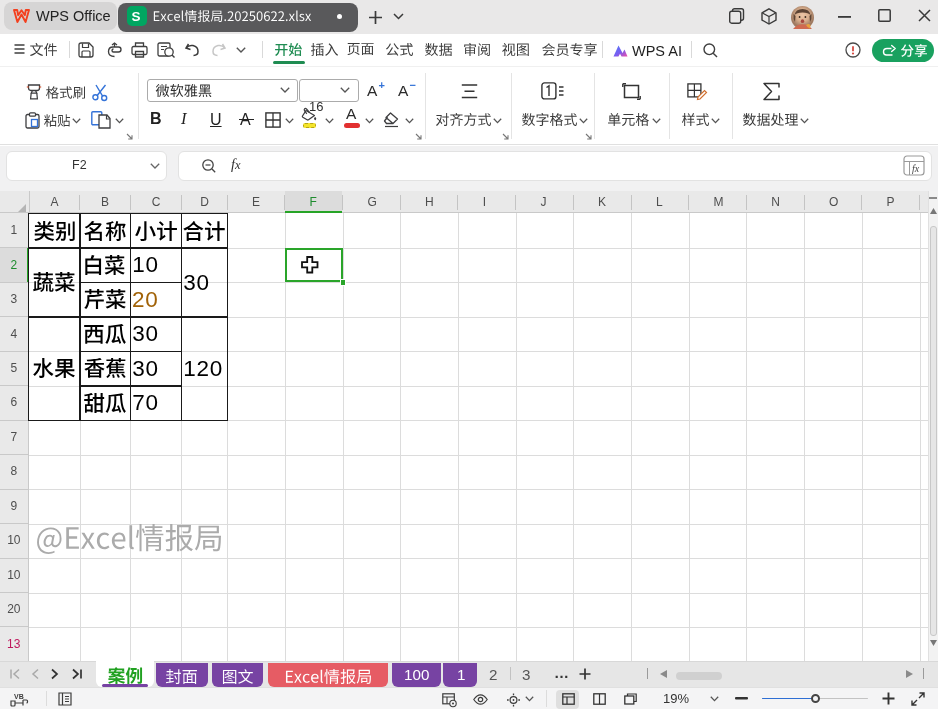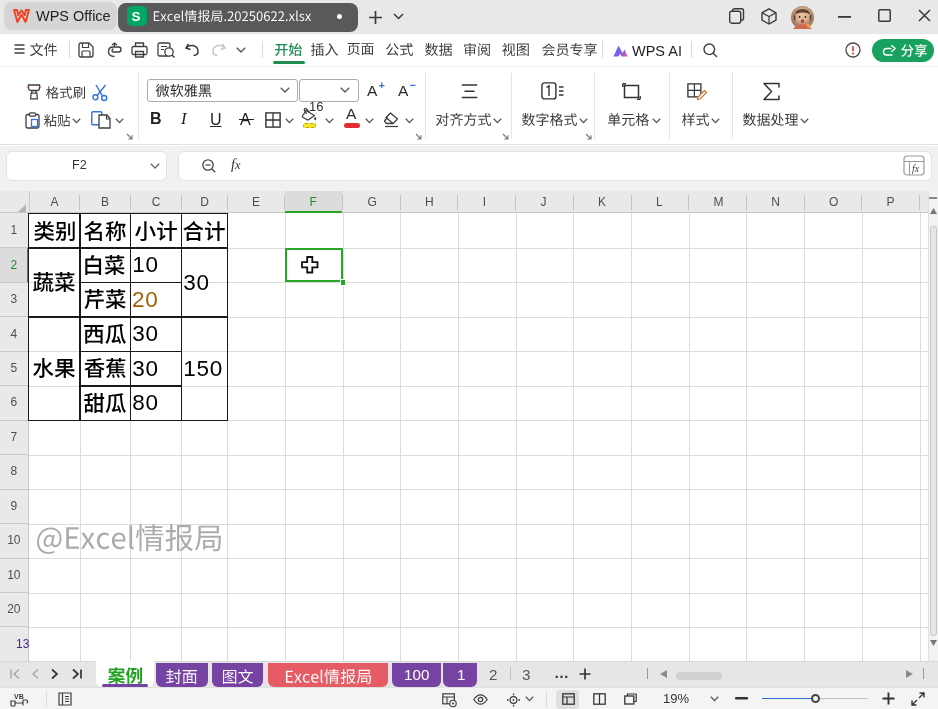--- a/index.html
+++ b/index.html
@@ -409,21 +409,21 @@
 <div class="abs" style="left:10.6px;top:465.4px;font:400 12px 'Liberation Sans',sans-serif;color:#4e4e4e;white-space:nowrap;line-height:1">8</div>
 <div class="abs" style="left:0.0px;top:488.6px;width:28.5px;height:1.0px;background:#c9c9c9"></div>
 <div class="abs" style="left:10.6px;top:499.8px;font:400 12px 'Liberation Sans',sans-serif;color:#4e4e4e;white-space:nowrap;line-height:1">9</div>
 <div class="abs" style="left:0.0px;top:523.0px;width:28.5px;height:1.0px;background:#c9c9c9"></div>
 <div class="abs" style="left:7.2px;top:534.3px;font:400 12px 'Liberation Sans',sans-serif;color:#4e4e4e;white-space:nowrap;line-height:1">10</div>
 <div class="abs" style="left:0.0px;top:557.5px;width:28.5px;height:1.0px;background:#c9c9c9"></div>
 <div class="abs" style="left:7.2px;top:568.7px;font:400 12px 'Liberation Sans',sans-serif;color:#4e4e4e;white-space:nowrap;line-height:1">10</div>
 <div class="abs" style="left:0.0px;top:592.0px;width:28.5px;height:1.0px;background:#c9c9c9"></div>
 <div class="abs" style="left:7.2px;top:603.2px;font:400 12px 'Liberation Sans',sans-serif;color:#4e4e4e;white-space:nowrap;line-height:1">20</div>
 <div class="abs" style="left:0.0px;top:626.4px;width:28.5px;height:1.0px;background:#c9c9c9"></div>
-<div class="abs" style="left:16px;top:637.6px;font:400 12px 'Liberation Sans',sans-serif;color:#4c1d95;white-space:nowrap;line-height:1">13</div>
+<div class="abs" style="left:7px;top:637.6px;font:400 12px 'Liberation Sans',sans-serif;color:#be185d;white-space:nowrap;line-height:1">13</div>
 <div class="abs" style="left:0.0px;top:660.9px;width:28.5px;height:1.0px;background:#c9c9c9"></div>
 <div class="abs" style="left:28.2px;top:212.6px;width:199.8px;height:208.4px;border:1.8px solid #1a1a1a"></div>
 <div class="abs" style="left:79.2px;top:213.4px;width:1.5px;height:206.8px;background:#1a1a1a"></div>
 <div class="abs" style="left:129.6px;top:213.4px;width:1.5px;height:206.8px;background:#1a1a1a"></div>
 <div class="abs" style="left:180.5px;top:213.4px;width:1.5px;height:206.8px;background:#1a1a1a"></div>
 <div class="abs" style="left:29.0px;top:247.2px;width:198.2px;height:1.5px;background:#1a1a1a"></div>
 <div class="abs" style="left:79.9px;top:281.6px;width:101.3px;height:1.5px;background:#1a1a1a"></div>
 <div class="abs" style="left:29.0px;top:316.1px;width:198.2px;height:1.5px;background:#1a1a1a"></div>
 <div class="abs" style="left:79.9px;top:350.5px;width:101.3px;height:1.5px;background:#1a1a1a"></div>
 <div class="abs" style="left:79.9px;top:385.0px;width:101.3px;height:1.5px;background:#1a1a1a"></div>
@@ -457,23 +457,23 @@
 <svg style="position:absolute;left:84.1px;top:358.3px;overflow:visible" width="44" height="22" viewBox="0.68 -18.40 44.02 22.39">
     <path d="M4.4 -6.9H17.8V1.8H15.6V-5.3H6.4V1.8H4.4ZM5.6 -3.6H16.3V-2.2H5.6ZM5.6 -0.5H16.6V1.1H5.6ZM1.2 -13.4H20.6V-11.5H1.2ZM9.8 -16.2H12V-7.4H9.8ZM9 -13 10.6 -12.3Q9.9 -11.2 8.9 -10.2Q8 -9.2 6.8 -8.3Q5.7 -7.5 4.5 -6.8Q3.3 -6.1 2 -5.6Q1.9 -5.8 1.7 -6.1Q1.4 -6.5 1.2 -6.7Q0.9 -7 0.7 -7.2Q1.9 -7.6 3.1 -8.2Q4.3 -8.9 5.4 -9.6Q6.5 -10.4 7.4 -11.2Q8.4 -12.1 9 -13ZM12.7 -12.9Q13.4 -12.1 14.4 -11.3Q15.3 -10.5 16.5 -9.7Q17.6 -9 18.8 -8.4Q20 -7.8 21.2 -7.5Q21 -7.3 20.7 -7Q20.4 -6.7 20.2 -6.3Q20 -6 19.8 -5.8Q18.6 -6.3 17.4 -6.9Q16.2 -7.6 15.1 -8.5Q13.9 -9.3 12.9 -10.2Q11.9 -11.2 11.1 -12.2ZM16.8 -18.3 18.3 -16.6Q16.8 -16.3 15 -16Q13.2 -15.7 11.3 -15.5Q9.3 -15.3 7.4 -15.2Q5.4 -15 3.5 -15Q3.5 -15.3 3.3 -15.8Q3.2 -16.4 3 -16.7Q4.8 -16.8 6.8 -16.9Q8.7 -17.1 10.5 -17.3Q12.4 -17.5 14 -17.7Q15.6 -18 16.8 -18.3ZM27.1 -7.1H40.6V-5.8H27.1ZM27.1 -9.8H40.6V-8.5H27.1ZM27 -14.5 28.9 -13.9Q28.1 -12.1 26.8 -10.5Q25.5 -8.9 24.1 -7.8Q23.9 -8 23.7 -8.3Q23.4 -8.5 23.2 -8.8Q22.9 -9.1 22.7 -9.3Q24 -10.2 25.2 -11.6Q26.3 -13 27 -14.5ZM25.5 -2.2 27.2 -1.4Q26.7 -0.5 26 0.4Q25.3 1.3 24.4 2L22.9 0.8Q23.7 0.2 24.4 -0.6Q25 -1.4 25.5 -2.2ZM28.8 -1.4 30.6 -1.9Q31 -1.1 31.2 -0.2Q31.5 0.7 31.6 1.4L29.6 1.9Q29.6 1.2 29.4 0.3Q29.1 -0.7 28.8 -1.4ZM33.3 -1.5 35 -2.2Q35.5 -1.4 36 -0.5Q36.5 0.4 36.7 1.1L34.9 1.8Q34.7 1.2 34.2 0.2Q33.8 -0.7 33.3 -1.5ZM38.1 -1.5 39.8 -2.4Q40.3 -1.9 40.9 -1.3Q41.5 -0.7 41.9 -0.1Q42.4 0.5 42.7 1L40.9 1.9Q40.7 1.4 40.2 0.8Q39.7 0.2 39.2 -0.4Q38.6 -1 38.1 -1.5ZM33 -11.7H34.8V-3.6H33ZM27.2 -12.6H41.3V-11.1H26ZM27.9 -18.4H29.9V-14.1H27.9ZM35.7 -18.4H37.8V-14.1H35.7ZM23.1 -17H42.4V-15.3H23.1ZM32.1 -14.3 34.1 -14.8Q34.4 -14.3 34.7 -13.6Q35 -13 35.2 -12.6L33.1 -12Q33 -12.4 32.7 -13.1Q32.4 -13.7 32.1 -14.3ZM26.5 -4.5H41.5V-2.9H26.5ZM25.9 -11.5H27.9V-2.1H25.9Z" fill="#000"></path>
   </svg>
 <svg style="position:absolute;left:84.0px;top:392.8px;overflow:visible" width="44" height="22" viewBox="0.72 -18.38 44.29 22.26">
     <path d="M1.6 -7H9.4V1.1H7.4V-5.2H3.4V1.6H1.6ZM8.1 -18.4 9.7 -16.9Q8.5 -16.4 7.1 -16.1Q5.7 -15.8 4.2 -15.5Q2.7 -15.2 1.3 -15.1Q1.3 -15.4 1.1 -15.9Q0.9 -16.4 0.7 -16.7Q2 -16.9 3.4 -17.1Q4.8 -17.4 6 -17.7Q7.2 -18 8.1 -18.4ZM4.4 -16.2H6.4V-6.1H4.4ZM11.2 -18.3H13.3V1.8H11.2ZM17.4 -18.3H19.5V1.7H17.4ZM0.8 -12.2H9.8V-10.3H0.8ZM9.4 -14.4H21V-12.4H9.4ZM12.1 -7.9H18.5V-6H12.1ZM12.1 -1.3H18.5V0.6H12.1ZM2.5 -1.6H8.5V0.3H2.5ZM38.9 -16.8Q39 -14.1 39.3 -11.5Q39.5 -9 40 -6.7Q40.4 -4.5 41.2 -2.8Q41.9 -1 43 0.1Q42.8 0.3 42.5 0.6Q42.2 0.9 41.9 1.3Q41.7 1.6 41.5 1.9Q40.3 0.5 39.5 -1.4Q38.7 -3.3 38.2 -5.7Q37.7 -8.1 37.4 -10.9Q37.1 -13.6 37 -16.7ZM34 -5.3 35.6 -5.9Q36.1 -4.8 36.7 -3.6Q37.2 -2.3 37.6 -1.2Q38 -0 38.3 0.8L36.5 1.5Q36.3 0.6 35.9 -0.5Q35.5 -1.7 35 -3Q34.5 -4.2 34 -5.3ZM39.1 -18.2 40.8 -16.5Q39.3 -16.2 37.5 -15.9Q35.7 -15.6 33.7 -15.4Q31.8 -15.1 29.9 -15Q27.9 -14.8 26.1 -14.6Q26 -14.9 26 -15.2Q25.9 -15.5 25.8 -15.8Q25.6 -16.1 25.5 -16.3Q27.3 -16.5 29.2 -16.7Q31.1 -16.9 32.9 -17.1Q34.7 -17.3 36.3 -17.6Q37.9 -17.9 39.1 -18.2ZM25.5 -16.3H27.6V-11.9Q27.6 -10.4 27.5 -8.7Q27.3 -6.9 27 -5Q26.6 -3.2 26 -1.4Q25.3 0.4 24.2 1.8Q24 1.6 23.7 1.4Q23.4 1.1 23.1 0.9Q22.7 0.6 22.5 0.5Q23.5 -0.8 24.1 -2.4Q24.7 -4 25 -5.7Q25.3 -7.4 25.4 -9Q25.5 -10.6 25.5 -11.9ZM29.8 0.9Q29.7 0.7 29.5 0.3Q29.2 -0 28.9 -0.4Q28.7 -0.7 28.5 -0.9Q29.5 -2.1 30.1 -3.5Q30.7 -4.8 30.9 -6.3Q31.2 -7.7 31.2 -9.2Q31.3 -10.6 31.3 -11.9V-16H33.3V-11.8Q33.3 -10.5 33.2 -9.1Q33.2 -7.6 32.9 -6.1Q32.7 -4.5 32.1 -3Q31.6 -1.5 30.6 -0.1Q30.3 0 30 0.3Q29.8 0.6 29.8 0.9ZM29.8 0.9 29.6 -0.7 30.5 -1.4 36 -2.5Q36 -2.2 36.1 -1.7Q36.2 -1.2 36.3 -0.9Q34.4 -0.4 33.1 -0.1Q31.9 0.2 31.3 0.4Q30.6 0.6 30.3 0.7Q30 0.8 29.8 0.9Z" fill="#000"></path>
   </svg>
 <div class="abs" style="left:132.3px;top:254.3px;font:400 22.5px 'Liberation Sans',sans-serif;color:#000;letter-spacing:0.8px;white-space:nowrap;line-height:1">10</div>
 <div class="abs" style="left:132px;top:288.7px;font:400 22.5px 'Liberation Sans',sans-serif;color:#a16207;letter-spacing:0.8px;white-space:nowrap;line-height:1">20</div>
 <div class="abs" style="left:132.3px;top:323.2px;font:400 22.5px 'Liberation Sans',sans-serif;color:#000;letter-spacing:0.8px;white-space:nowrap;line-height:1">30</div>
 <div class="abs" style="left:132.3px;top:357.7px;font:400 22.5px 'Liberation Sans',sans-serif;color:#000;letter-spacing:0.8px;white-space:nowrap;line-height:1">30</div>
-<div class="abs" style="left:132.3px;top:392.1px;font:400 22.5px 'Liberation Sans',sans-serif;color:#000;letter-spacing:0.8px;white-space:nowrap;line-height:1">80</div>
+<div class="abs" style="left:132.3px;top:392.1px;font:400 22.5px 'Liberation Sans',sans-serif;color:#000;letter-spacing:0.8px;white-space:nowrap;line-height:1">70</div>
 <div class="abs" style="left:183.2px;top:271.5px;font:400 22.5px 'Liberation Sans',sans-serif;color:#000;letter-spacing:0.8px;white-space:nowrap;line-height:1">30</div>
-<div class="abs" style="left:183.2px;top:357.7px;font:400 22.5px 'Liberation Sans',sans-serif;color:#000;letter-spacing:0.8px;white-space:nowrap;line-height:1">150</div>
+<div class="abs" style="left:183.2px;top:357.7px;font:400 22.5px 'Liberation Sans',sans-serif;color:#000;letter-spacing:0.8px;white-space:nowrap;line-height:1">120</div>
 <svg style="position:absolute;left:36.5px;top:524.0px;overflow:visible" width="186" height="32" viewBox="1.66 -24.79 186.01 31.91">
     <path d="M13.3 5.1Q10.8 5.1 8.7 4.4Q6.6 3.6 5 2.1Q3.5 0.6 2.6 -1.6Q1.7 -3.8 1.7 -6.7Q1.7 -10 2.8 -12.7Q3.9 -15.4 5.8 -17.3Q7.7 -19.2 10.2 -20.3Q12.7 -21.3 15.4 -21.3Q18.7 -21.3 21.2 -19.9Q23.6 -18.5 24.9 -16.1Q26.2 -13.6 26.2 -10.4Q26.2 -8.2 25.6 -6.6Q25 -5 24.1 -3.9Q23.1 -2.7 21.9 -2.2Q20.8 -1.6 19.6 -1.6Q18.3 -1.6 17.4 -2.3Q16.4 -2.9 16.2 -4.1H16.2Q15.4 -3.2 14.3 -2.5Q13.2 -1.9 12.2 -1.9Q10.5 -1.9 9.3 -3.1Q8.2 -4.3 8.2 -6.5Q8.2 -7.8 8.6 -9.2Q9.1 -10.5 9.9 -11.7Q10.7 -12.8 11.9 -13.5Q13.1 -14.2 14.5 -14.2Q15.4 -14.2 16.1 -13.8Q16.7 -13.4 17.2 -12.6H17.2L17.6 -13.9H19.4L18.1 -7.3Q17.1 -3.5 19.9 -3.5Q20.9 -3.5 22 -4.3Q23 -5.1 23.7 -6.6Q24.3 -8.1 24.3 -10.3Q24.3 -12.3 23.8 -14Q23.2 -15.6 22 -16.9Q20.9 -18.1 19.2 -18.8Q17.4 -19.5 15.2 -19.5Q13 -19.5 10.9 -18.6Q8.9 -17.7 7.2 -16Q5.6 -14.4 4.6 -12Q3.6 -9.7 3.6 -6.8Q3.6 -4.4 4.4 -2.5Q5.1 -0.6 6.4 0.7Q7.8 1.9 9.6 2.6Q11.3 3.3 13.5 3.3Q15 3.3 16.3 2.9Q17.7 2.5 18.8 1.8L19.5 3.4Q18.1 4.3 16.5 4.7Q15 5.1 13.3 5.1ZM12.7 -3.7Q13.4 -3.7 14.1 -4.2Q14.9 -4.6 15.7 -5.7L16.7 -10.9Q16.2 -11.7 15.7 -12Q15.2 -12.3 14.5 -12.3Q13.6 -12.3 12.8 -11.8Q12 -11.3 11.5 -10.4Q10.9 -9.6 10.6 -8.6Q10.3 -7.6 10.3 -6.7Q10.3 -5.1 11 -4.4Q11.7 -3.7 12.7 -3.7ZM30.9 0V-21.6H43.3V-19.3H33.6V-12.5H41.8V-10.2H33.6V-2.3H43.6V0ZM45.7 0 51 -8.4 46.1 -16H49.1L51.2 -12.5Q51.6 -11.8 52 -11.2Q52.4 -10.5 52.8 -9.8H52.9Q53.3 -10.5 53.6 -11.2Q54 -11.8 54.3 -12.5L56.3 -16H59.1L54.3 -8.1L59.5 0H56.6L54.2 -3.8Q53.8 -4.5 53.4 -5.2Q53 -5.9 52.5 -6.6H52.3Q51.9 -5.9 51.5 -5.2Q51.1 -4.5 50.7 -3.8L48.6 0ZM69 0.4Q66.9 0.4 65.2 -0.6Q63.5 -1.6 62.5 -3.5Q61.5 -5.3 61.5 -8Q61.5 -10.7 62.6 -12.6Q63.6 -14.4 65.4 -15.4Q67.2 -16.4 69.2 -16.4Q70.8 -16.4 71.9 -15.9Q73 -15.3 73.9 -14.5L72.5 -12.8Q71.8 -13.4 71 -13.8Q70.3 -14.2 69.3 -14.2Q67.9 -14.2 66.7 -13.4Q65.6 -12.6 64.9 -11.2Q64.3 -9.8 64.3 -8Q64.3 -6.2 64.9 -4.8Q65.5 -3.4 66.7 -2.6Q67.8 -1.9 69.2 -1.9Q70.3 -1.9 71.3 -2.3Q72.3 -2.8 73 -3.4L74.2 -1.6Q73.1 -0.7 71.8 -0.1Q70.4 0.4 69 0.4ZM84.2 0.4Q82.1 0.4 80.3 -0.6Q78.6 -1.6 77.6 -3.5Q76.5 -5.4 76.5 -8Q76.5 -10 77.1 -11.5Q77.7 -13.1 78.8 -14.2Q79.8 -15.3 81.1 -15.8Q82.4 -16.4 83.7 -16.4Q85.8 -16.4 87.2 -15.5Q88.6 -14.6 89.4 -12.9Q90.1 -11.2 90.1 -8.9Q90.1 -8.5 90.1 -8.1Q90.1 -7.7 90 -7.4H79.2Q79.3 -5.7 80 -4.4Q80.7 -3.2 81.8 -2.5Q83 -1.8 84.5 -1.8Q85.7 -1.8 86.7 -2.1Q87.6 -2.4 88.5 -3L89.5 -1.3Q88.4 -0.6 87.1 -0.1Q85.9 0.4 84.2 0.4ZM79.2 -9.3H87.8Q87.8 -11.7 86.7 -13Q85.7 -14.3 83.8 -14.3Q82.6 -14.3 81.7 -13.7Q80.7 -13.1 80 -12Q79.3 -10.9 79.2 -9.3ZM96.9 0.4Q95.9 0.4 95.3 -0Q94.7 -0.5 94.4 -1.3Q94.1 -2.1 94.1 -3.2V-23.5H96.8V-3Q96.8 -2.4 97 -2.1Q97.2 -1.9 97.5 -1.9Q97.6 -1.9 97.8 -1.9Q97.9 -1.9 98.1 -1.9L98.5 0.2Q98.2 0.2 97.8 0.3Q97.5 0.4 96.9 0.4ZM112.4 -7.9H124.1V-6.2H112.4ZM109.6 -22.5H127.1V-20.8H109.6ZM110.3 -18.9H126.4V-17.3H110.3ZM108.7 -15.2H128V-13.5H108.7ZM112.4 -3.9H124.2V-2.3H112.4ZM110.8 -11.8H124.1V-10.1H112.9V2.3H110.8ZM123.6 -11.8H125.7V-0.1Q125.7 0.7 125.5 1.2Q125.2 1.6 124.6 1.9Q124 2.1 123 2.2Q121.9 2.2 120.4 2.2Q120.3 1.8 120.1 1.3Q119.9 0.7 119.7 0.3Q120.8 0.4 121.8 0.4Q122.7 0.4 123 0.4Q123.6 0.3 123.6 -0.2ZM117.2 -24.8H119.3V-14.7H117.2ZM104.2 -24.8H106.2V2.3H104.2ZM101.9 -19.1 103.5 -18.9Q103.5 -17.7 103.3 -16.3Q103.1 -14.9 102.9 -13.4Q102.6 -12 102.3 -10.9L100.5 -11.5Q100.9 -12.5 101.2 -13.8Q101.4 -15.2 101.6 -16.6Q101.8 -17.9 101.9 -19.1ZM106.5 -19.9 108 -20.5Q108.5 -19.5 108.9 -18.3Q109.4 -17.1 109.6 -16.3L108.1 -15.5Q107.9 -16.4 107.4 -17.6Q107 -18.8 106.5 -19.9ZM143.3 -13.7H154.9V-11.7H143.3ZM146.6 -12.6Q147.6 -9.7 149.2 -7.2Q150.8 -4.6 153 -2.7Q155.1 -0.7 157.7 0.4Q157.4 0.6 157.1 1Q156.8 1.3 156.6 1.6Q156.3 2 156.1 2.3Q153.5 1 151.3 -1.2Q149.1 -3.3 147.4 -6.1Q145.8 -8.9 144.7 -12.1ZM154.3 -13.7H154.8L155.2 -13.8L156.6 -13.3Q155.9 -9.9 154.4 -6.9Q152.9 -3.9 150.7 -1.5Q148.5 0.9 145.6 2.4Q145.3 2 144.9 1.6Q144.5 1.1 144.1 0.8Q146.2 -0.3 147.9 -1.8Q149.6 -3.3 150.9 -5.1Q152.2 -6.9 153 -9Q153.9 -11.1 154.3 -13.2ZM153.4 -23.8H155.7Q155.7 -23.8 155.7 -23.4Q155.7 -23.1 155.6 -22.8Q155.5 -19.7 155.3 -18.3Q155 -16.8 154.6 -16.3Q154.2 -15.9 153.6 -15.8Q153.1 -15.6 152.4 -15.5Q151.7 -15.5 150.4 -15.5Q149.1 -15.5 147.6 -15.6Q147.6 -16 147.4 -16.6Q147.3 -17.1 147 -17.5Q148 -17.4 148.9 -17.4Q149.8 -17.3 150.5 -17.3Q151.2 -17.3 151.5 -17.3Q151.9 -17.3 152.2 -17.3Q152.5 -17.4 152.7 -17.5Q152.9 -17.8 153 -18.4Q153.2 -19 153.3 -20.3Q153.4 -21.5 153.4 -23.5ZM130.2 -9.2Q131.5 -9.5 133.2 -9.9Q134.8 -10.4 136.7 -10.9Q138.5 -11.4 140.4 -12L140.6 -9.8Q138.1 -9.1 135.5 -8.3Q132.9 -7.5 130.8 -6.9ZM130.6 -18.8H140.4V-16.7H130.6ZM134.8 -24.8H137.1V-0.4Q137.1 0.6 136.8 1.1Q136.5 1.7 135.9 1.9Q135.2 2.2 134.1 2.3Q133 2.4 131.3 2.3Q131.2 1.9 131 1.3Q130.8 0.7 130.5 0.2Q131.8 0.3 132.8 0.3Q133.8 0.3 134.1 0.3Q134.5 0.2 134.7 0.1Q134.8 -0 134.8 -0.4ZM141.7 -23.8H154.1V-21.7H143.9V2.3H141.7ZM164.6 -23.2H183.6V-15.6H164.6V-17.6H181.4V-21.3H164.6ZM163.2 -23.2H165.4V-16.2Q165.4 -14.3 165.3 -12Q165.1 -9.7 164.7 -7.3Q164.3 -4.9 163.5 -2.6Q162.7 -0.3 161.3 1.6Q161.2 1.4 160.8 1.1Q160.5 0.8 160.2 0.6Q159.8 0.3 159.6 0.2Q160.8 -1.6 161.6 -3.7Q162.3 -5.8 162.7 -8Q163 -10.2 163.1 -12.3Q163.2 -14.4 163.2 -16.2ZM164.6 -13.1H184.2V-11.1H164.6ZM169 -8.8H179.1V-1.2H169V-3H177V-7H169ZM167.8 -8.8H169.9V0.6H167.8ZM183.5 -13.1H185.7Q185.7 -13.1 185.7 -12.9Q185.7 -12.7 185.7 -12.5Q185.7 -12.2 185.6 -12.1Q185.5 -8.7 185.4 -6.3Q185.2 -3.9 185 -2.4Q184.8 -0.8 184.6 0Q184.4 0.9 184 1.3Q183.6 1.8 183.1 2Q182.7 2.2 182 2.3Q181.4 2.3 180.3 2.3Q179.2 2.3 178 2.3Q178 1.8 177.8 1.2Q177.7 0.6 177.4 0.2Q178.6 0.3 179.6 0.3Q180.6 0.3 181 0.3Q181.4 0.3 181.6 0.3Q181.9 0.2 182.1 -0.1Q182.4 -0.4 182.7 -1.7Q182.9 -3 183.1 -5.7Q183.3 -8.3 183.5 -12.7Z" fill="#ababab"></path>
   </svg>
 <div class="abs" style="left:284.8px;top:247.9px;width:57.8px;height:34.6px;border:2.2px solid #2aa52a"></div>
 <div class="abs" style="left:339.6px;top:279.2px;width:6.5px;height:6.5px;background:#2aa52a;border:1px solid #fff"></div>
 <svg class="abs" style="left:300.5px;top:256.0px" width="17.5" height="17.5" viewBox="0 0 17.5 17.5">
     <path d="M6.2 1 H11.3 V6.2 H16.5 V11.3 H11.3 V16.5 H6.2 V11.3 H1 V6.2 H6.2 Z" fill="#fff" stroke="#111" stroke-width="1.8"></path>
   </svg>
 <div class="abs" style="left:928.0px;top:191.0px;width:10.0px;height:470.0px;background:#f2f2f2;border-left:1px solid #e0e0e0"></div>
 <div class="abs" style="left:929.0px;top:196.5px;width:8.0px;height:2.0px;background:#8a8a8a"></div>

